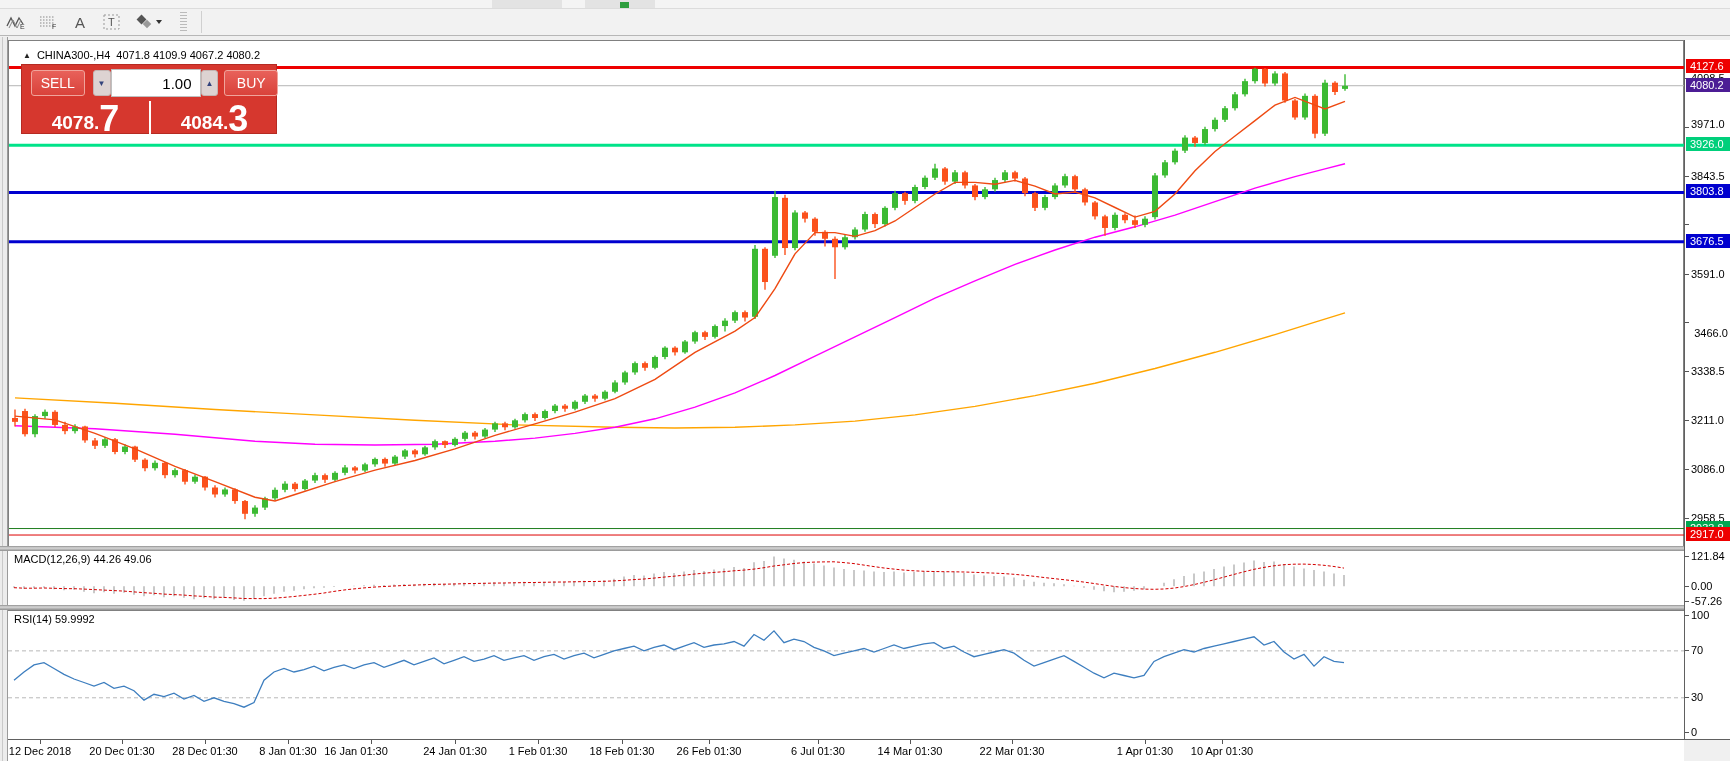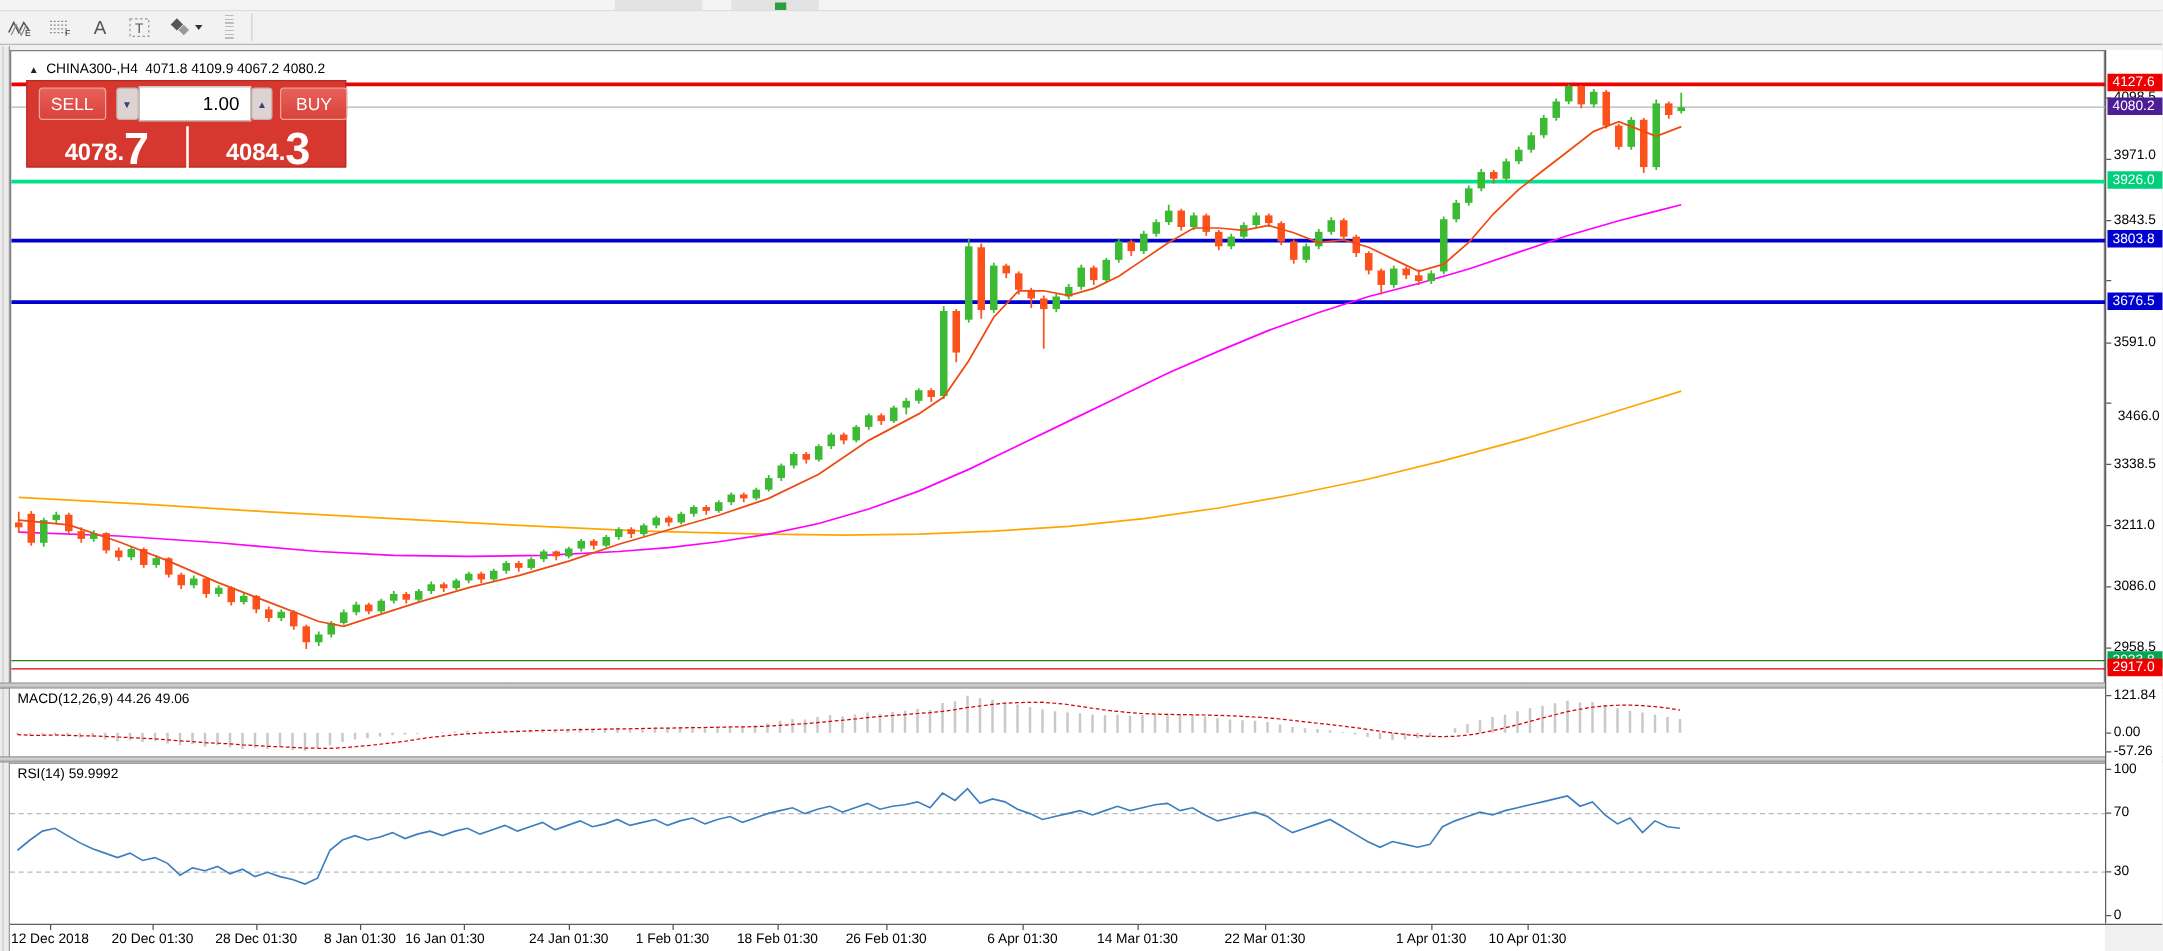--- a/index.html
+++ b/index.html
@@ -667,21 +667,21 @@
         <div class="xlab" style="left: 348px;">16 Jan 01:30</div>
         <div class="xtick" style="left: 447px;"></div>
         <div class="xlab" style="left: 447px;">24 Jan 01:30</div>
         <div class="xtick" style="left: 530px;"></div>
         <div class="xlab" style="left: 530px;">1 Feb 01:30</div>
         <div class="xtick" style="left: 614px;"></div>
         <div class="xlab" style="left: 614px;">18 Feb 01:30</div>
         <div class="xtick" style="left: 701px;"></div>
         <div class="xlab" style="left: 701px;">26 Feb 01:30</div>
         <div class="xtick" style="left: 810px;"></div>
-        <div class="xlab" style="left: 810px;">6 Apr 01:30</div>
+        <div class="xlab" style="left: 810px;">6 Jul 01:30</div>
         <div class="xtick" style="left: 902px;"></div>
         <div class="xlab" style="left: 902px;">14 Mar 01:30</div>
         <div class="xtick" style="left: 1004px;"></div>
         <div class="xlab" style="left: 1004px;">22 Mar 01:30</div>
         <div class="xtick" style="left: 1137px;"></div>
         <div class="xlab" style="left: 1137px;">1 Apr 01:30</div>
         <div class="xtick" style="left: 1214px;"></div>
         <div class="xlab" style="left: 1214px;">10 Apr 01:30</div>
       </div>
     <div id="xcorner"></div>

